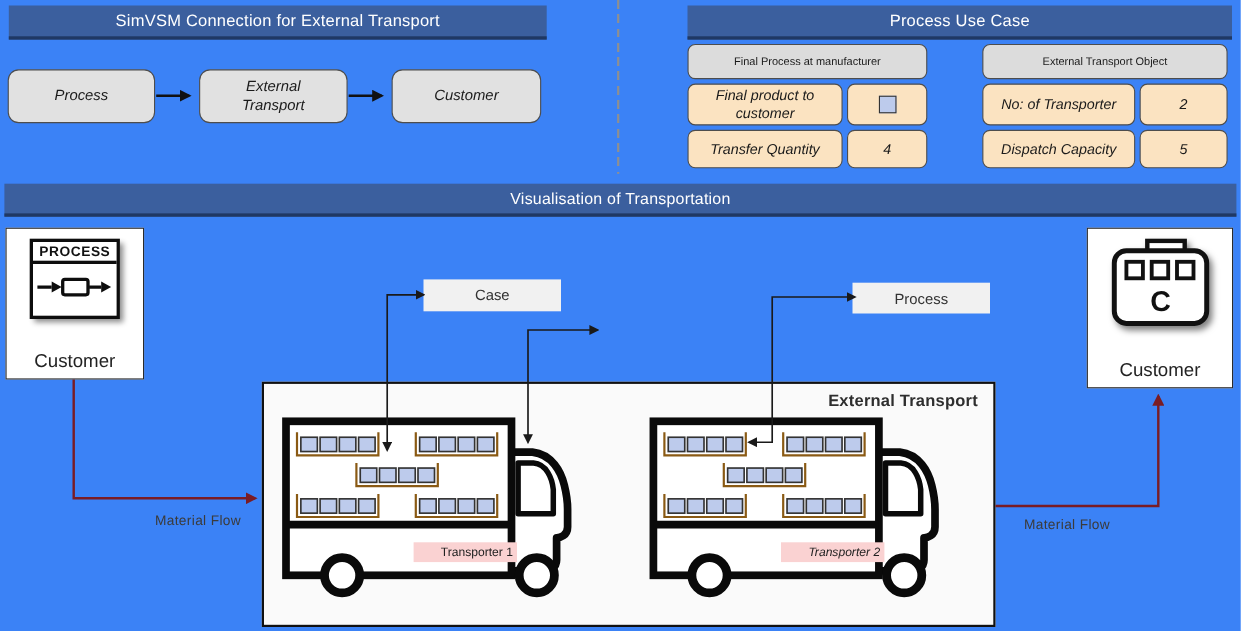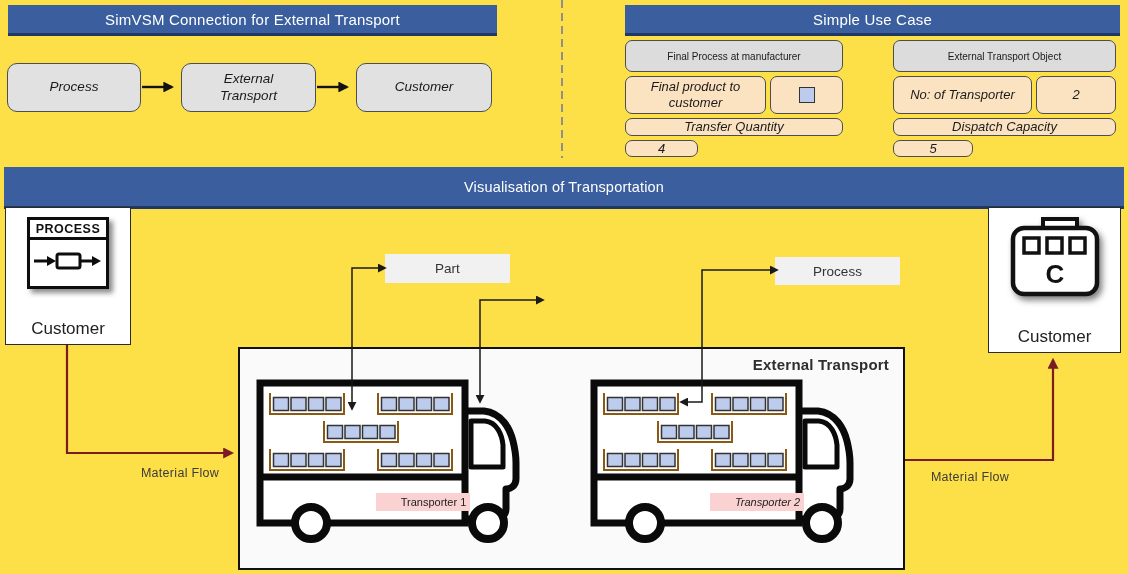--- a/index.html
+++ b/index.html
@@ -1,25 +1,25 @@
 <!DOCTYPE html>
 <html><head>
 <meta charset="utf-8">
 <style>
   * { box-sizing: border-box; margin: 0; padding: 0; }
   body { background:#fff; font-family:"Liberation Sans", sans-serif; }
-  #stage { position:relative; width:1128px; height:574px; background:#fde047; overflow:hidden; }
+  #stage { position:relative; width:1128px; height:574px; background:#3b82f6; overflow:hidden; }
 
   
   .banner { position:absolute; background:#3b5f9e; border-bottom:3px solid #1f3864;
             color:#fff; display:flex; align-items:center; justify-content:center;
             font-size:15px; letter-spacing:.2px; }
   #banner-left  { left:8px;   top:5px;   width:489px;  height:31px; }
   #banner-right { left:625px; top:5px;   width:495px;  height:31px; }
-  #banner-viz   { left:4px;   top:167px; width:1120px; height:42px; font-size:14.5px; }
+  #banner-viz   { left:4px;   top:167px; width:1120px; height:30px; font-size:14.5px; }
 
   
   .flowbox { position:absolute; top:63px; height:49px; background:#e1e1e1;
              border:1.5px solid #4d4d4d; border-radius:10px; display:flex; align-items:center;
              justify-content:center; text-align:center; font-style:italic; font-size:13.5px;
              color:#1a1a1a; line-height:1.25; }
   #flow-process  { left:7px;   width:134px; }
   #flow-external { left:181px; width:135px; padding:0 24px; }
   #flow-customer { left:356px; width:136px; }
 
@@ -32,21 +32,21 @@
   #uc-group-a { left:625px; width:218px; }
   #uc-group-b { left:893px; width:223px; }
   .uc-header { height:32px; background:#dcdcdc; border:1.2px solid #4d4d4d; border-radius:7px;
                display:flex; align-items:center; justify-content:center; 
                font-size:10px; color:#1a1a1a; margin-bottom:4px; }
   .uc-row { display:flex; gap:4px; margin-bottom:4px; }
   .uc-cell { background:#fbe3c1; border:1.2px solid #4d4d4d; border-radius:7px;
              display:flex; align-items:center; justify-content:center; text-align:center;
              font-style:italic; font-size:13px; color:#1a1a1a; line-height:1.2; }
   .uc-label { flex:1; padding:0 14px; }
-  .uc-row1 { height:38px; } .uc-row2 { height:35px;flex-direction:column; }
+  .uc-row1 { height:38px; } .uc-row2 { height:35px; }
   #uc-group-a .uc-value { width:73px; } #uc-group-b .uc-value { width:80px; }
   .part-swatch { width:16px; height:16px; background:#bdcbec; border:1.6px solid #333; }
 
   
   .node { position:absolute; background:#fff; border:1.4px solid #2b2b2b;
           display:flex; flex-direction:column; align-items:center; }
   #node-dispatch { left:5px;  top:207px; width:126px; height:138px; }
   #node-customer { left:988px; top:207px; width:133px; height:146px; }
   .node-label { margin-top:auto; padding-bottom:5px; font-size:17px; color:#222; }
 
@@ -92,21 +92,21 @@
   <div class="banner" id="banner-left">
     <span>SimVSM  Connection for External Transport</span>
   </div>
   <div class="flowbox" id="flow-process">Process</div>
   <div class="flowbox" id="flow-external">External Transport</div>
   <div class="flowbox" id="flow-customer">Customer</div>
 
   <div id="divider"></div>
 
   <div class="banner" id="banner-right">
-    <span>Simple Use Case</span>
+    <span>Process Use Case</span>
   </div>
 
   <div class="uc-group" id="uc-group-a">
     <div class="uc-header">Final Process at manufacturer</div>
     <div class="uc-row uc-row1">
       <div class="uc-cell uc-label">Final product to customer</div>
       <div class="uc-cell uc-value">
         <span class="part-swatch"></span>
       </div>
     </div>
@@ -233,21 +233,21 @@
             <rect class="part" x="160.5" y="74.5" width="15" height="13"></rect>
             <rect class="part" x="178" y="74.5" width="15" height="13"></rect>
           </g>
         <circle cx="55" cy="144" r="16" fill="#fff" stroke="#0a0a0a" stroke-width="8"></circle>
         <circle cx="232" cy="144" r="16" fill="#fff" stroke="#0a0a0a" stroke-width="8"></circle>
       </svg>
       <div class="truck-badge">Transporter 2</div>
     </div>
   </div>
 
-  <div class="anno" id="anno-part">Part</div>
+  <div class="anno" id="anno-part">Case</div>
   <div class="anno" id="anno-carrier">Process</div>
 
   <div class="mflow" id="mflow-left">Material Flow</div>
   <div class="mflow" id="mflow-right">Material Flow</div>
 
   <svg id="overlay">
     <defs>
       <marker id="mA" viewBox="0 0 10 10" refX="8" refY="5" markerWidth="6" markerHeight="6" orient="auto-start-reverse">
         <path d="M0,0 L10,5 L0,10 Z" fill="#1a1a1a"></path>
       </marker>

